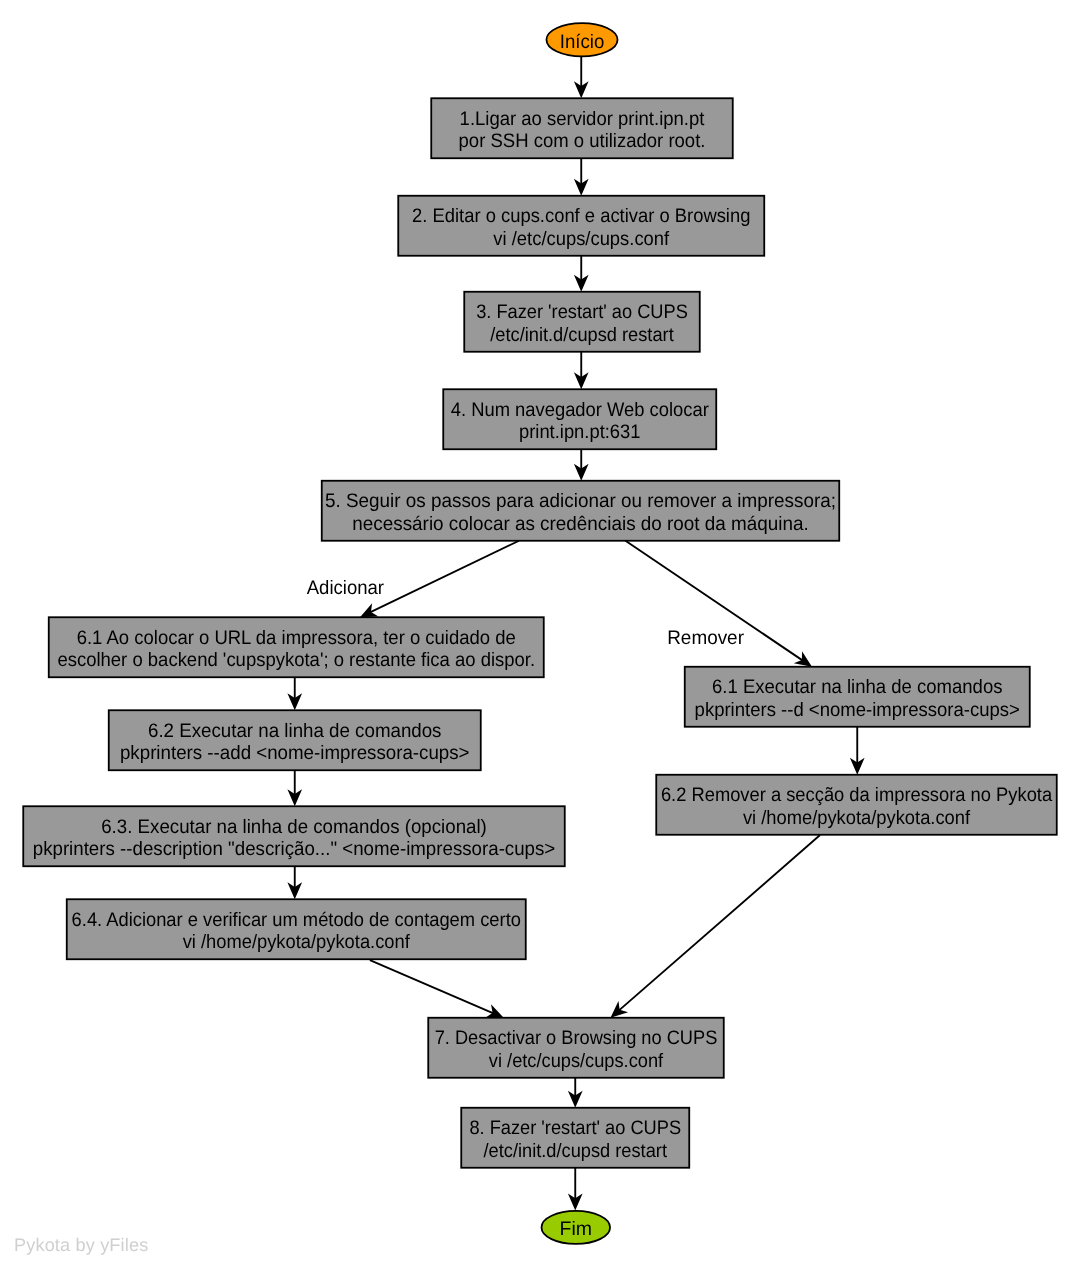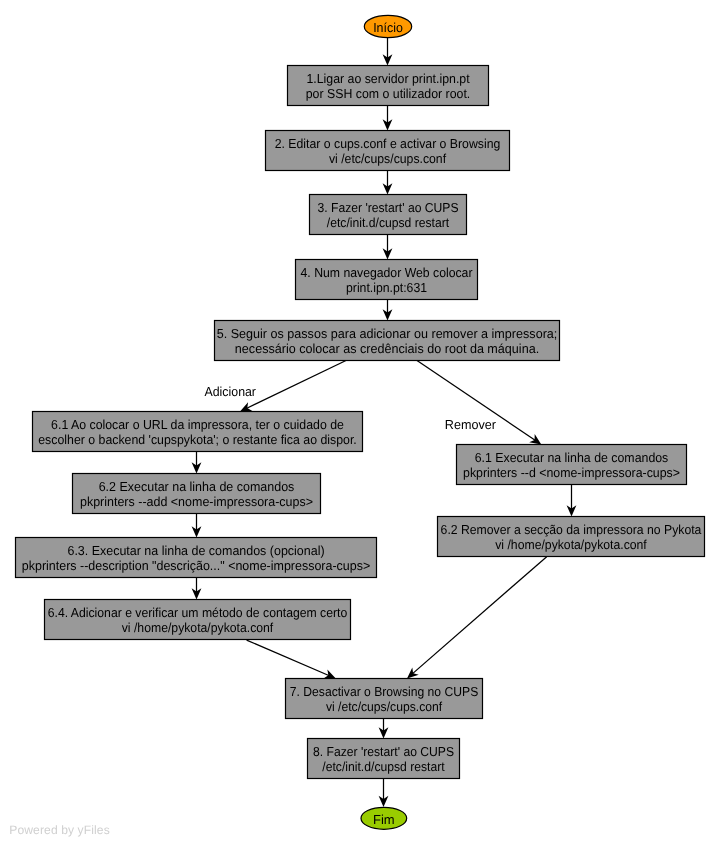--- a/index.html
+++ b/index.html
@@ -155,14 +155,14 @@
           <rect x="307.5" y="738.5" width="152" height="40" class="node-shape" fill="#999999" stroke="#000000"></rect>
           <text x="0" y="0" text-anchor="middle" font-size="13" class="node-text" fill="#000000" transform="translate(383.50,756.20) scale(0.935,1)">8. Fazer 'restart' ao CUPS</text>
           <text x="0" y="0" text-anchor="middle" font-size="13" class="node-text" fill="#000000" transform="translate(383.50,771.20) scale(0.935,1)">/etc/init.d/cupsd restart</text>
         </g>
         <g>
           <ellipse cx="383.84999999999997" cy="818.3000000000001" rx="22.849999999999998" ry="11" class="node-shape" fill="#99CC00" stroke="#000000"></ellipse>
           <text x="0" y="0" text-anchor="middle" font-size="13" class="node-text" fill="#000000" transform="translate(383.85,823.50) scale(1,1)">Fim</text>
         </g>
       </g>
     </svg>
-  <div class="footer-credit" style="color: rgb(208, 208, 208);">Powered by yFiles</div>
+  <div class="footer-credit" style="color: rgb(208, 208, 208);">Pykota by yFiles</div>
 </div>
 
 </body></html>

